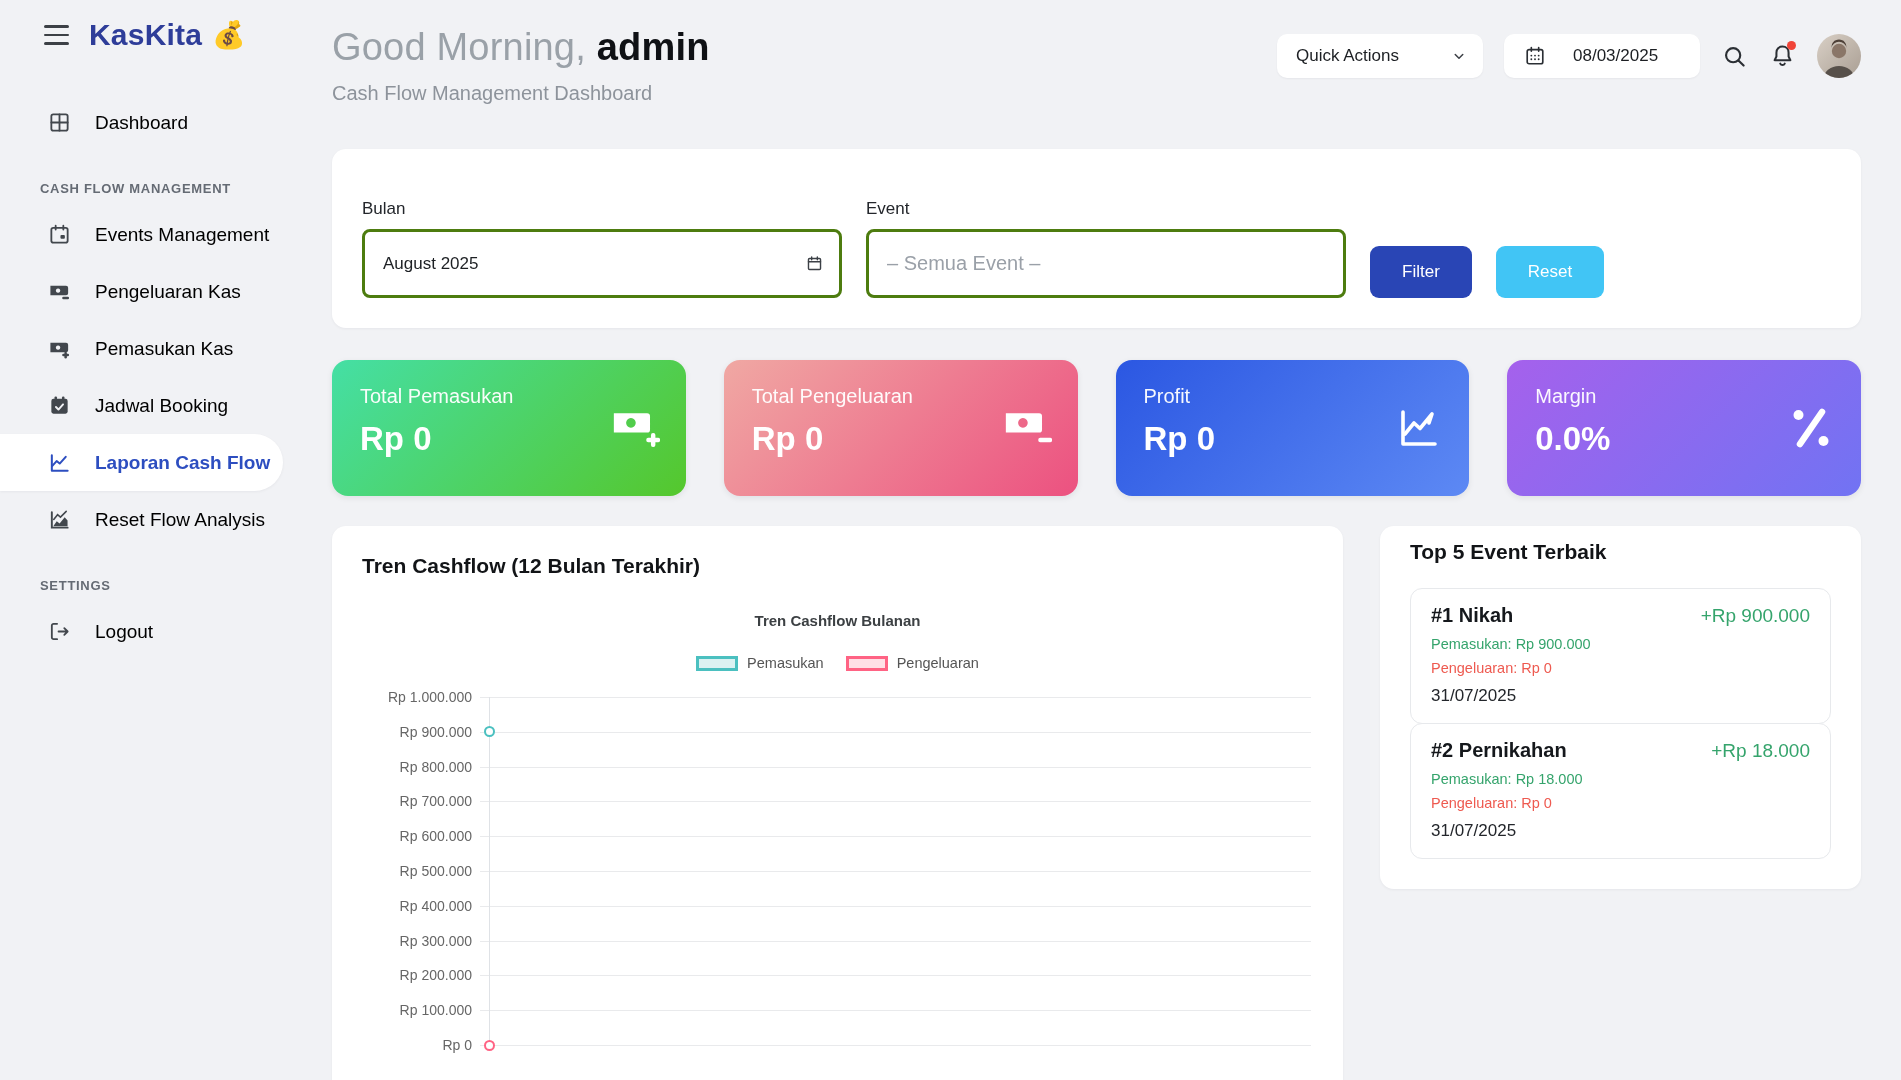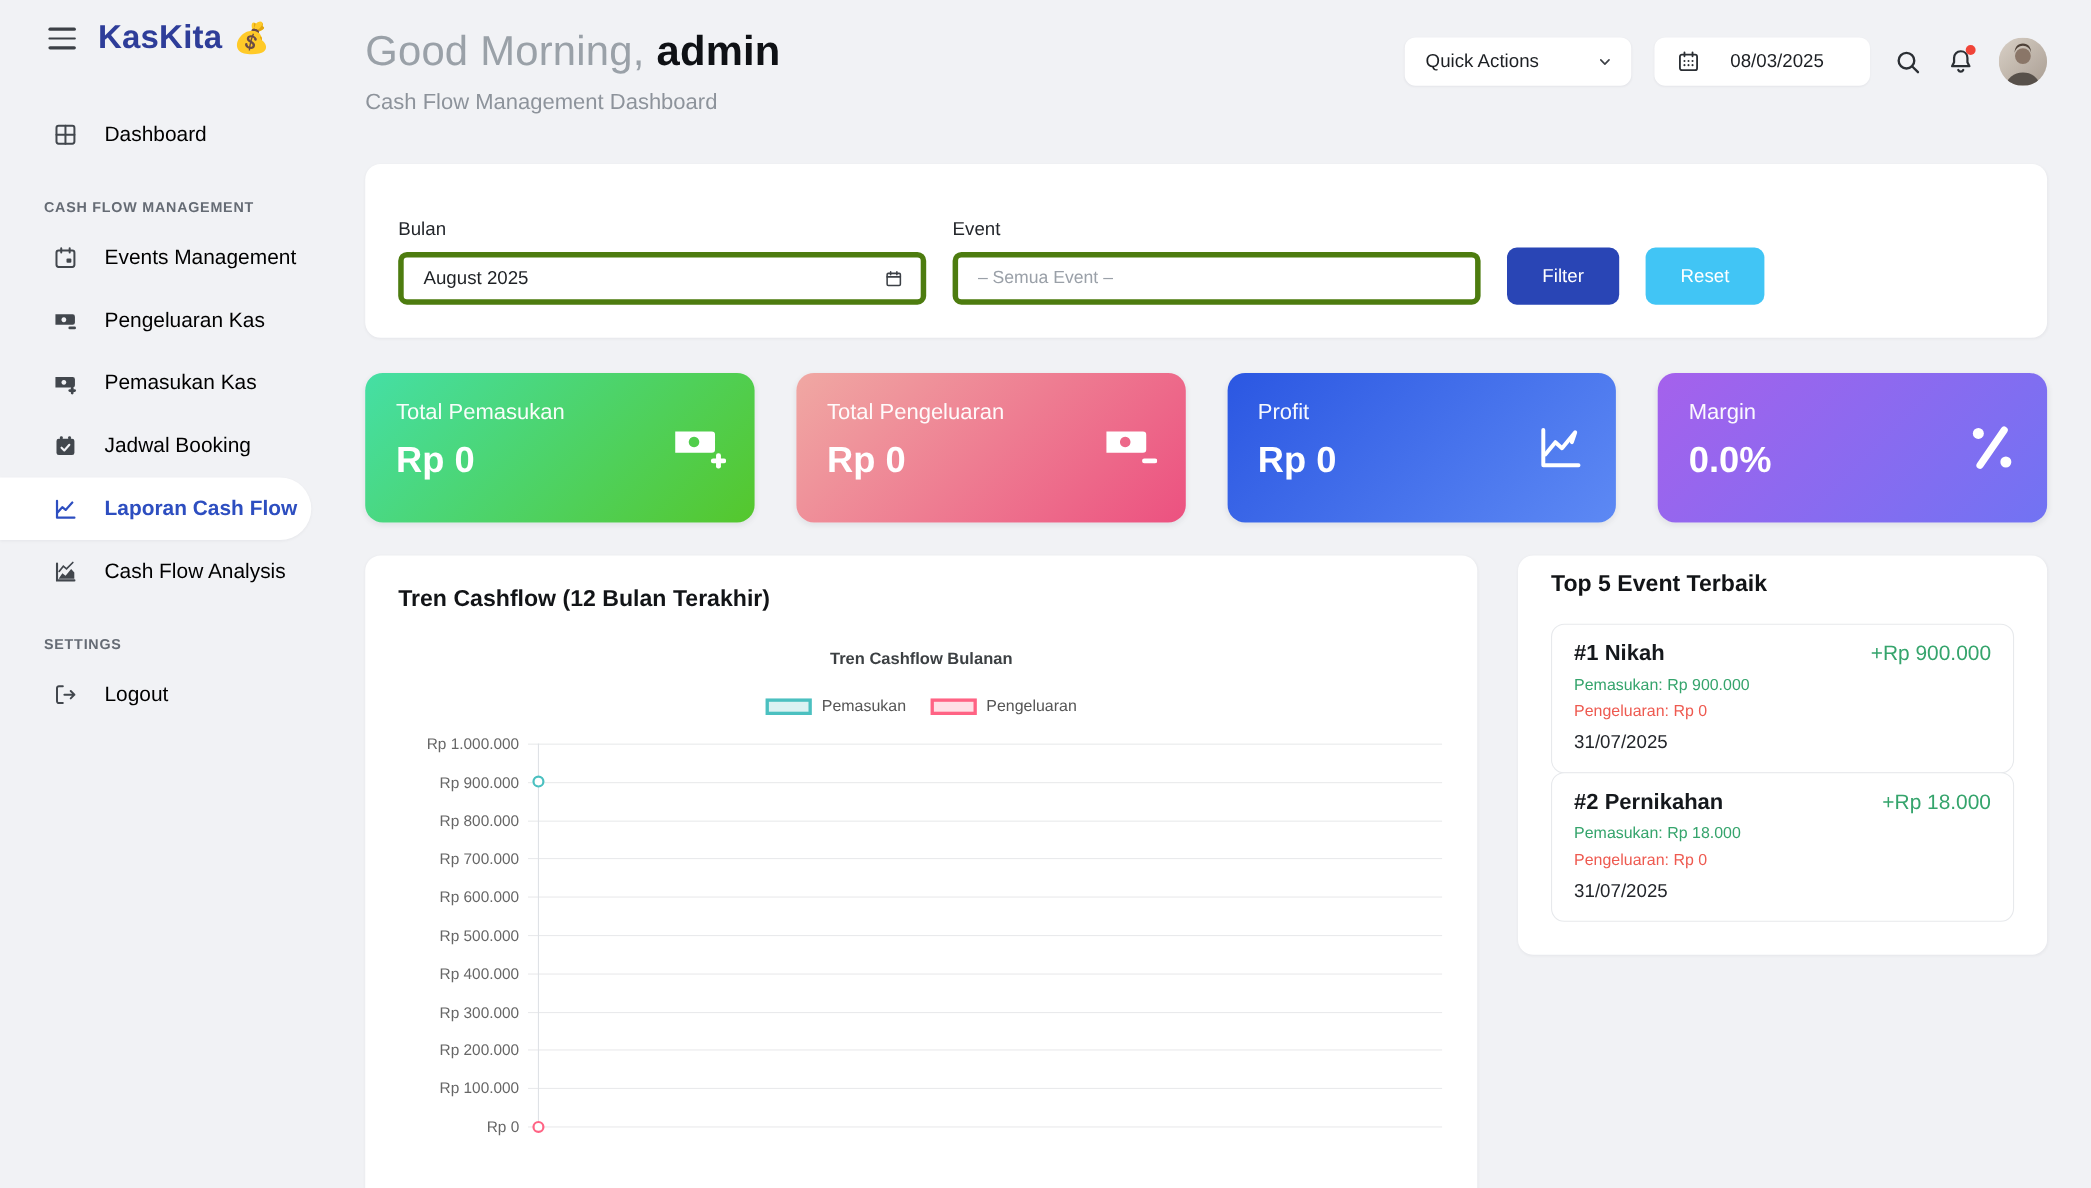--- a/index.html
+++ b/index.html
@@ -39,24 +39,24 @@
   .bell-dot { position:absolute; top:-2px; right:0; width:9px; height:9px; border-radius:50%; background:#f04438; }
   .avatar { width:44px; height:44px; border-radius:50%; overflow:hidden; cursor:pointer; flex:0 0 44px; }
 
   
   .card { background:#fff; border-radius:14px; box-shadow:0 1px 3px rgba(16,24,40,.05); }
   h2.card-title { font-size:21px; font-weight:700; color:#121417; }
 
   .filter-card { margin-top:44px; padding:26px 30px 30px; }
   .filter-row { display:flex; align-items:flex-end; gap:24px; margin-top:24px; }
   .field label { display:block; font-size:17px; color:#23262b; margin-bottom:10px; }
-  .f-input { height:48px; border:5px solid #4d7c0f; border-radius:8px; background:#fff; }
+  .f-input { height:69px; border:3px solid #4d7c0f; border-radius:8px; background:#fff; }
   .month-input { width:480px; display:flex; align-items:center; justify-content:space-between; padding:0 16px 0 18px;
                  font-size:17px; color:#1d2024; cursor:pointer; }
-  .event-input { width:480px; padding:0 18px; font-size:16px; color:#1d2024; outline:none; font-family:"Liberation Sans",sans-serif; }
+  .event-input { width:480px; padding:0 18px; font-size:20px; color:#1d2024; outline:none; font-family:"Liberation Sans",sans-serif; }
   .event-input::placeholder { color:#9aa0a8; }
   .btn { border:none; border-radius:9px; height:52px; color:#fff; font-size:17px; cursor:pointer; font-family:"Liberation Sans",sans-serif; }
   .btn-filter { width:102px; background:#2945b5; }
   .btn-reset { width:108px; background:#41c5f5; }
 
   
   .stats-row { display:flex; gap:38px; margin-top:32px; }
   .stat-card { flex:1; height:136px; border-radius:16px; padding:25px 28px; position:relative; color:#fff;
                box-shadow:0 2px 6px rgba(16,24,40,.08); }
   .stat-label { font-size:20px; font-weight:500; opacity:.96; }
@@ -160,21 +160,21 @@
         </svg>
         <span>Laporan Cash Flow</span>
       </div>
 
       <div class="nav-item">
         <svg viewBox="0 0 24 24">
           <path d="M4 4.5v16h16.5" fill="none" stroke="#42474d" stroke-width="2" stroke-linecap="round"></path>
           <path d="M5.5 19l3.6-5.2 3 2.3 5.3-6.5 3 3.4V19Z" fill="#42474d"></path>
           <path d="M6 12l4-5 3 2.5 6-6" fill="none" stroke="#42474d" stroke-width="1.6" stroke-linecap="round"></path>
         </svg>
-        <span>Cash Flow Analysis</span>
+        <span>Reset Flow Analysis</span>
       </div>
 
       <div class="nav-section">SETTINGS</div>
 
       <div class="nav-item">
         <svg viewBox="0 0 24 24" fill="none" stroke="#42474d" stroke-width="1.9" stroke-linecap="round" stroke-linejoin="round">
           <path d="M9.5 4H5.8A1.8 1.8 0 0 0 4 5.8v12.4A1.8 1.8 0 0 0 5.8 20h3.7"></path>
           <path d="M11 12h9.5M17 8.5l3.5 3.5-3.5 3.5"></path>
         </svg>
         <span>Logout</span>

